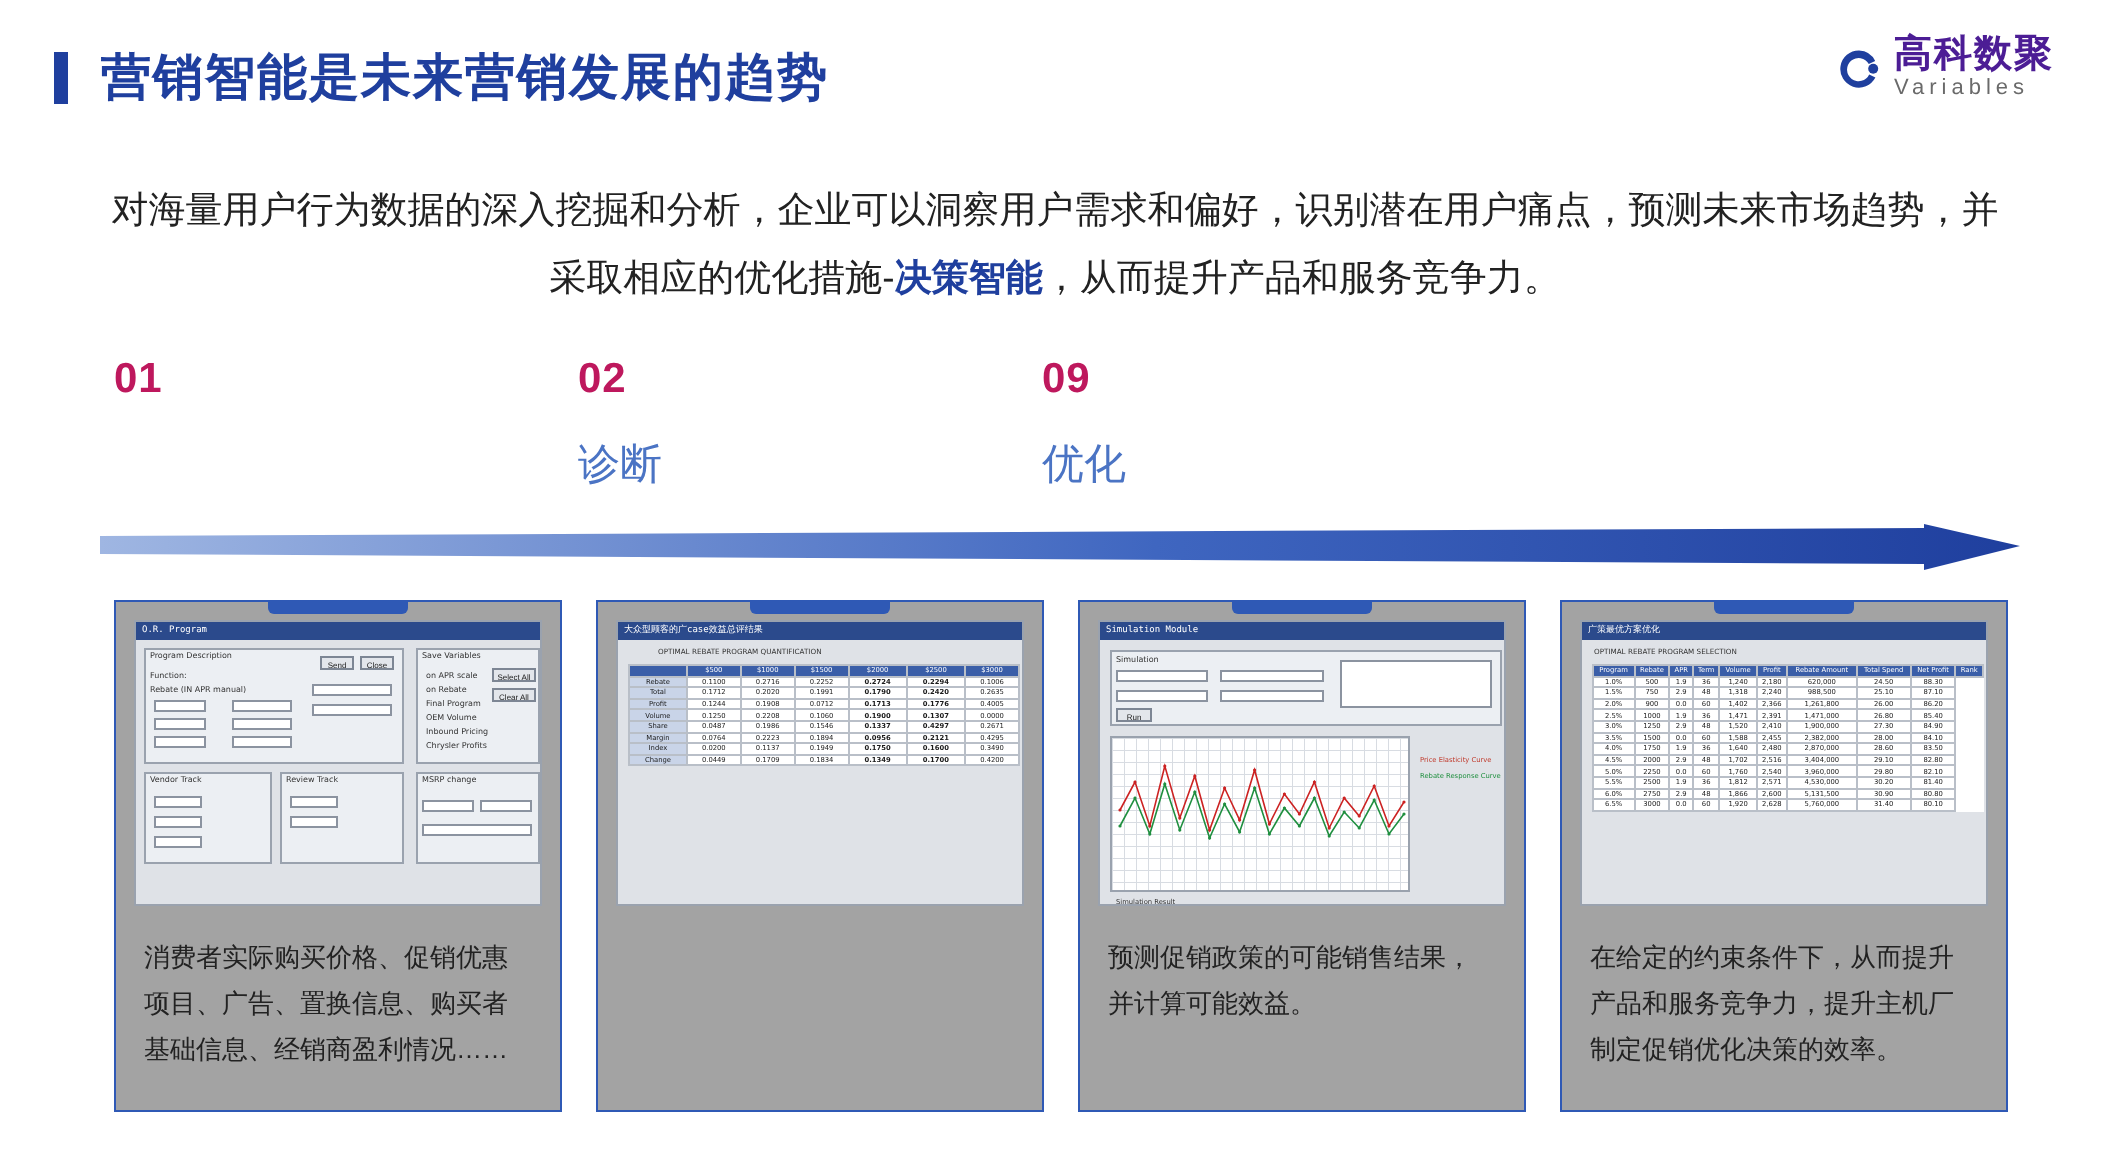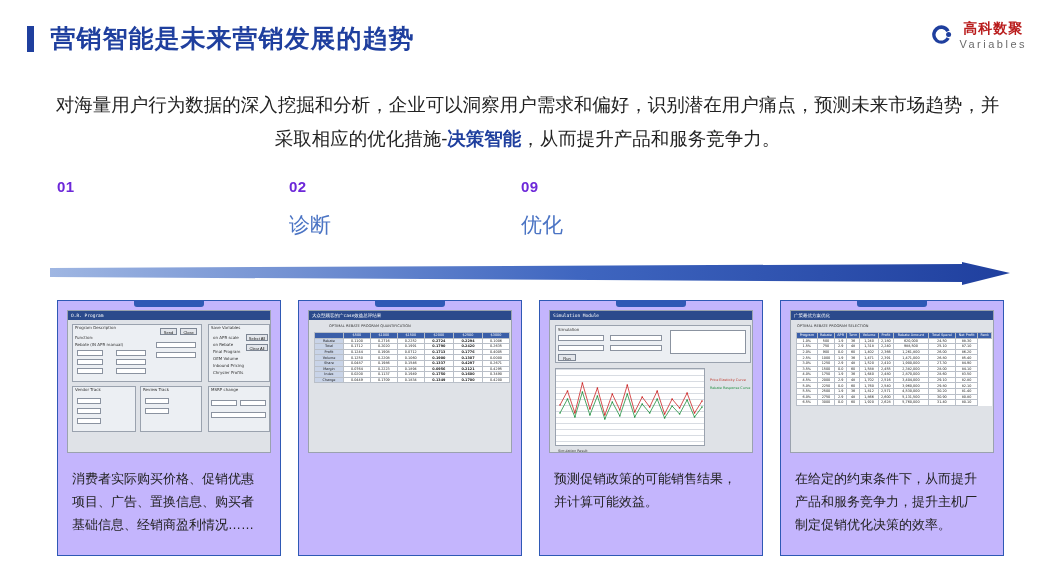--- a/index.html
+++ b/index.html
@@ -44,26 +44,25 @@
     display: flex;
     align-items: center;
     gap: 7px;
   }
   .logo-mark {
     width: 21px;
     height: 21px;
     position: relative;
   }
   .logo-text-cn {
-    font-size: 14px;
+    font-size: 19px;
     font-weight: bold;
-    color: #b91c1c;
+    color: #4c1d95;
     letter-spacing: 1px;
     line-height: 20px;
-    text-align: center;
   }
   .logo-text-en {
     font-size: 11px;
     color: #6a6a6a;
     letter-spacing: 2.5px;
     line-height: 13px;
   }
 
   
   .lead {
@@ -84,23 +83,23 @@
   
   .steps {
     position: absolute;
     top: 178px;
     left: 57px;
     width: 950px;
     display: flex;
   }
   .step { width: 232px; }
   .step-num {
-    font-size: 15px;
+    font-size: 21px;
     font-weight: bold;
-    color: #6d28d9;
+    color: #be185d;
     letter-spacing: 0.5px;
   }
   .step-label {
     margin-top: 16px;
     font-size: 21px;
     color: #4b74c4;
   }
 
   
   .arrow-wrap {
@@ -117,21 +116,21 @@
     position: absolute;
     top: 300px;
     left: 57px;
     width: 947px;
     display: flex;
     justify-content: space-between;
   }
   .card {
     width: 224px;
     height: 256px;
-    background: #c4b5fd;
+    background: #a3a3a3;
     border: 1px solid #2f59b5;
     position: relative;
     display: flex;
     flex-direction: column;
   }
   .card-tab {
     position: absolute;
     top: -1px;
     left: 50%;
     transform: translateX(-50%);

